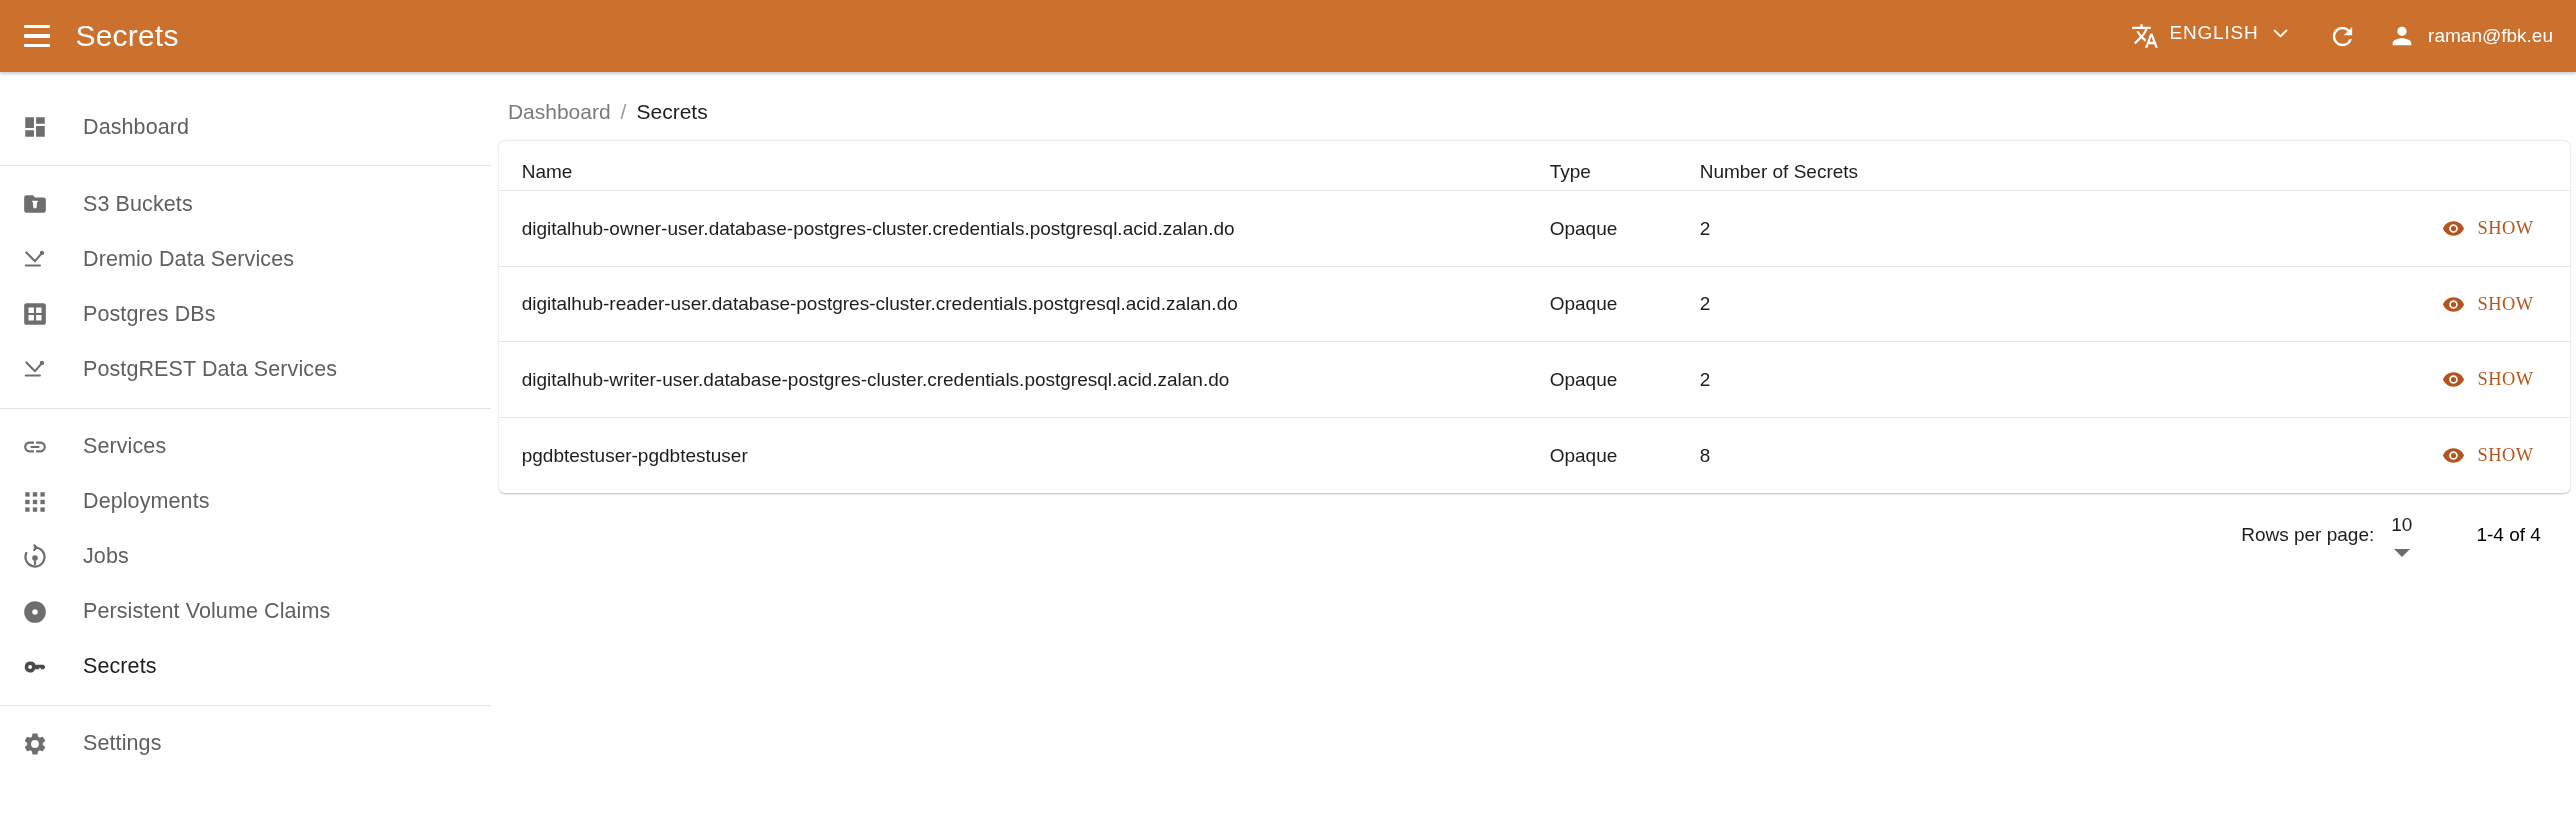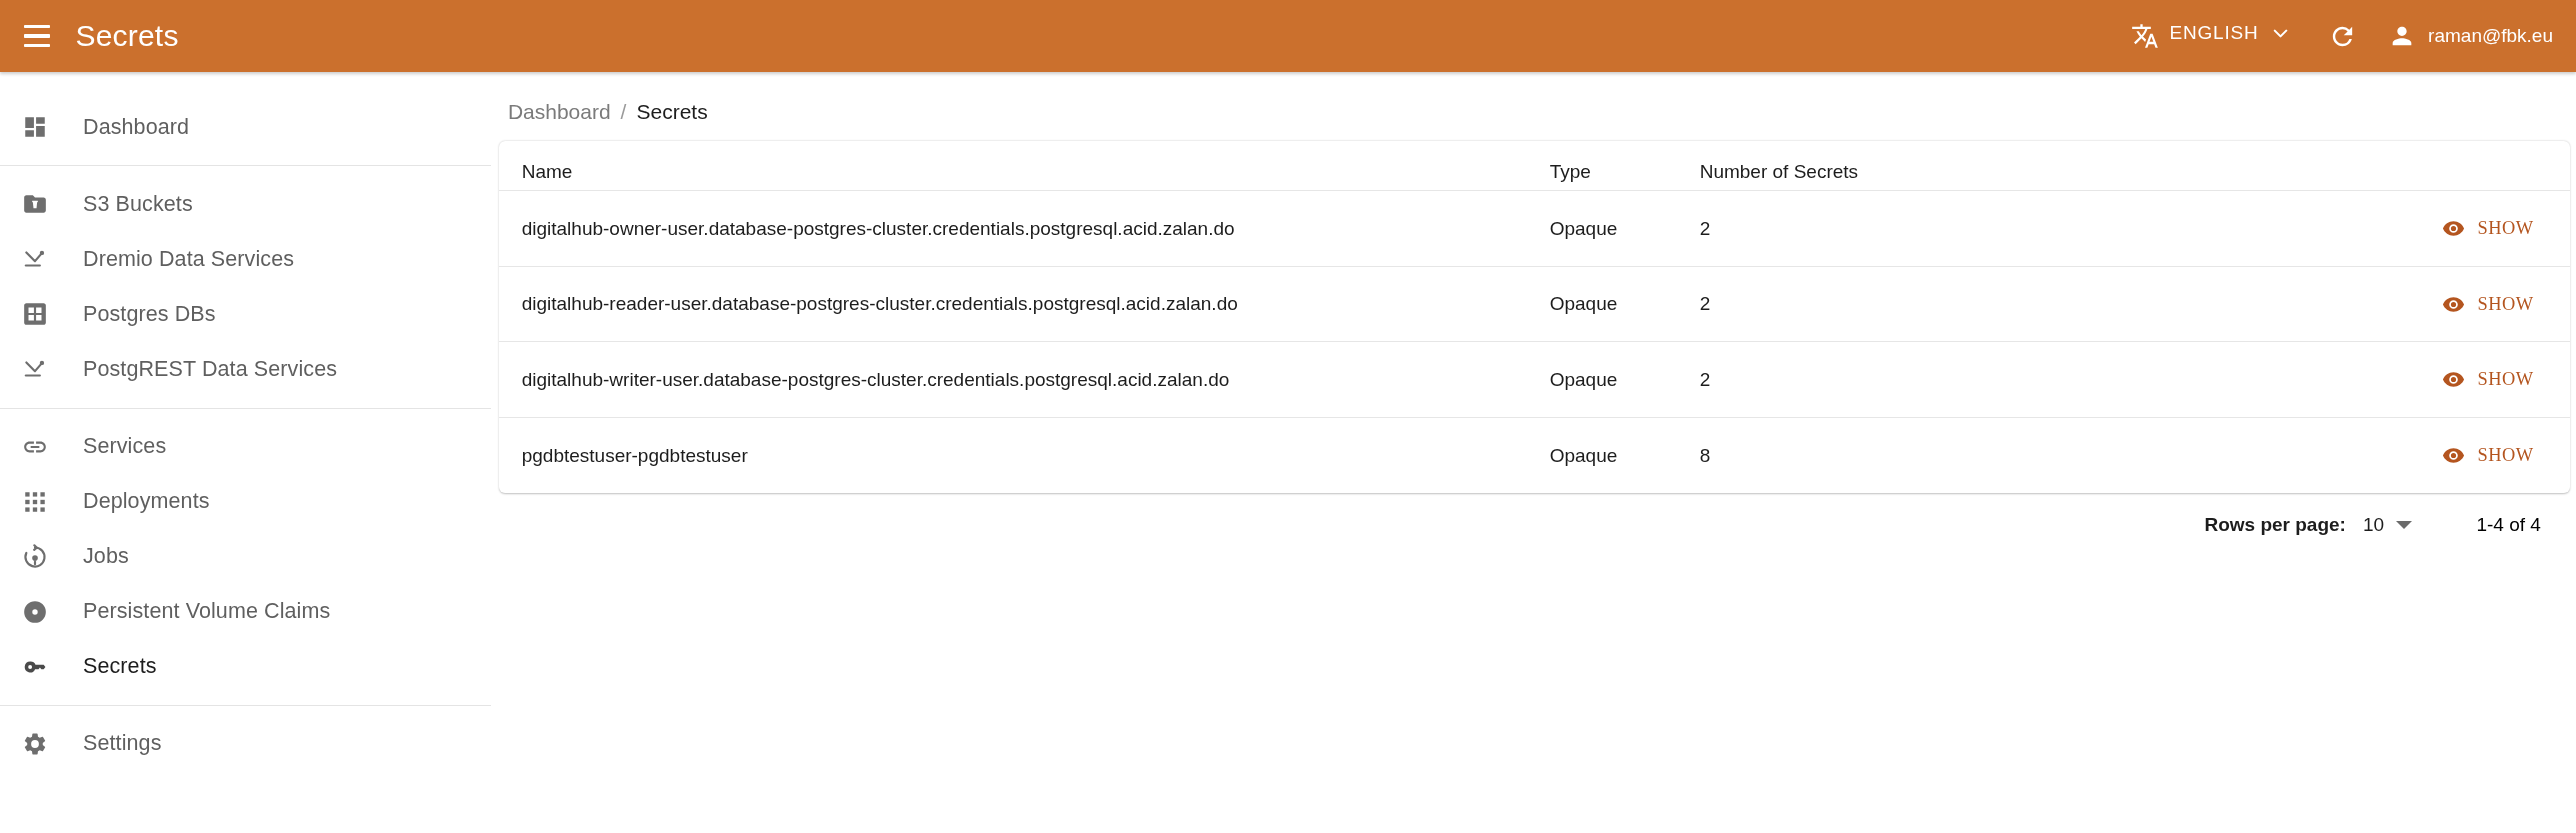--- a/index.html
+++ b/index.html
@@ -202,28 +202,29 @@
 
   .pagination {
     display: flex;
     align-items: center;
     justify-content: flex-end;
     gap: 0;
     padding: 21.5px 10.7px 0 0;
     font-size: 19px;
     color: #1d1d1d;
   }
-  .rows-label { color: #1d1d1d; font-weight: bold; }
+  .rows-label { color: #1d1d1d; }
   .rows-select {
     display: inline-flex;
     align-items: center;
     gap: 12.3px;
     margin-left: 17px;
     cursor: pointer;
     color: #1d1d1d;
+    flex-direction: column;
   }
   .caret-down {
     width: 0; height: 0;
     border-left: 8.4px solid transparent;
     border-right: 8.4px solid transparent;
     border-top: 8.4px solid #6b6b6b;
   }
   .range-label {
     margin-left: 64px;
     margin-right: 9.2px;

